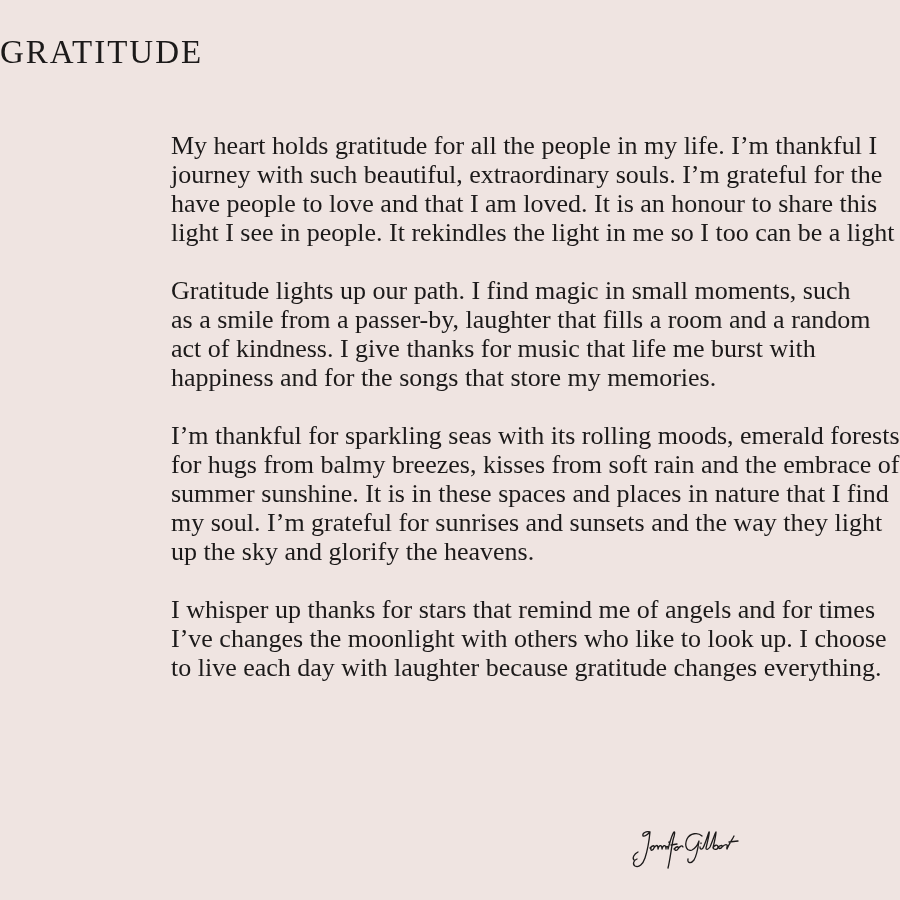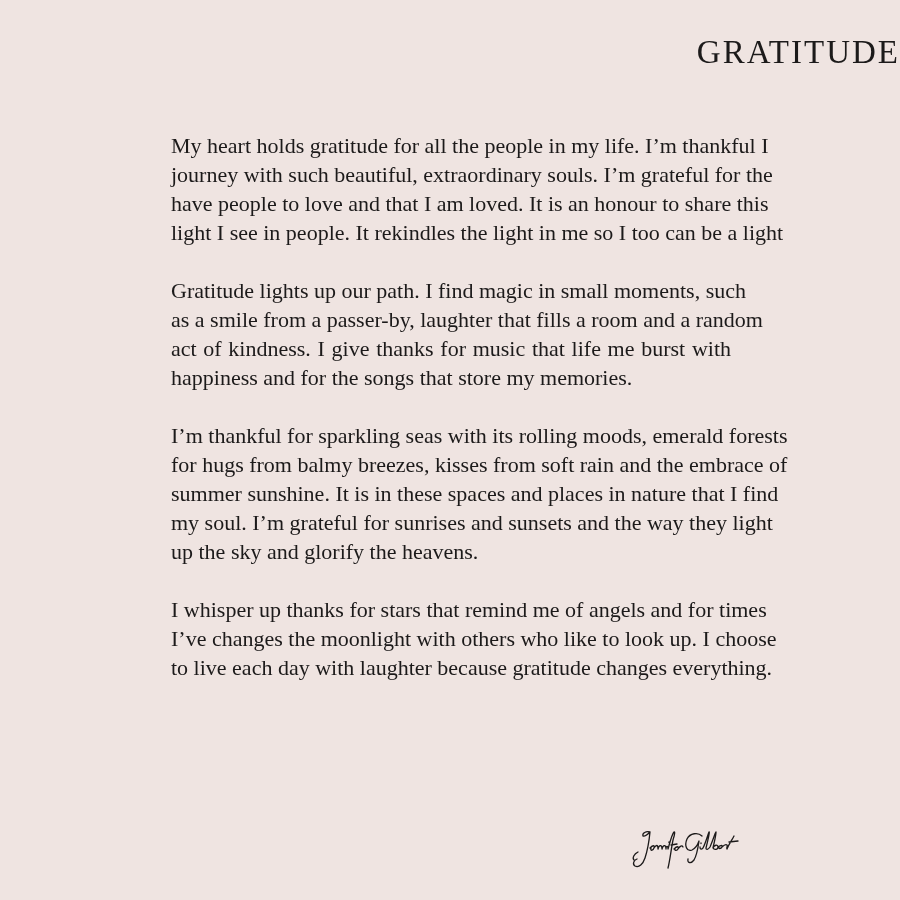--- a/index.html
+++ b/index.html
@@ -18,35 +18,35 @@
   .page {
     position: absolute;
     left: 0; top: 0;
     width: 900px; height: 900px;
   }
   .title {
     position: absolute;
     top: 34px;
     left: 0;
     width: 900px;
-    text-align: right;
+    text-align: left;
     font-size: 33px;
     letter-spacing: 2px;
     font-weight: normal;
     margin: 0;
   }
   .body-text {
     position: absolute;
     left: 171px;
     top: 131px;
     width: 560px;
   }
   .para {
     margin: 0 0 29px 0;
-    font-size: 22px;
+    font-size: 26px;
     line-height: 29px;
   }
   .line {
     display: block;
     white-space: nowrap;
     text-align: justify;
     text-align-last: justify;
   }
   .line.last {
     text-align-last: left;

